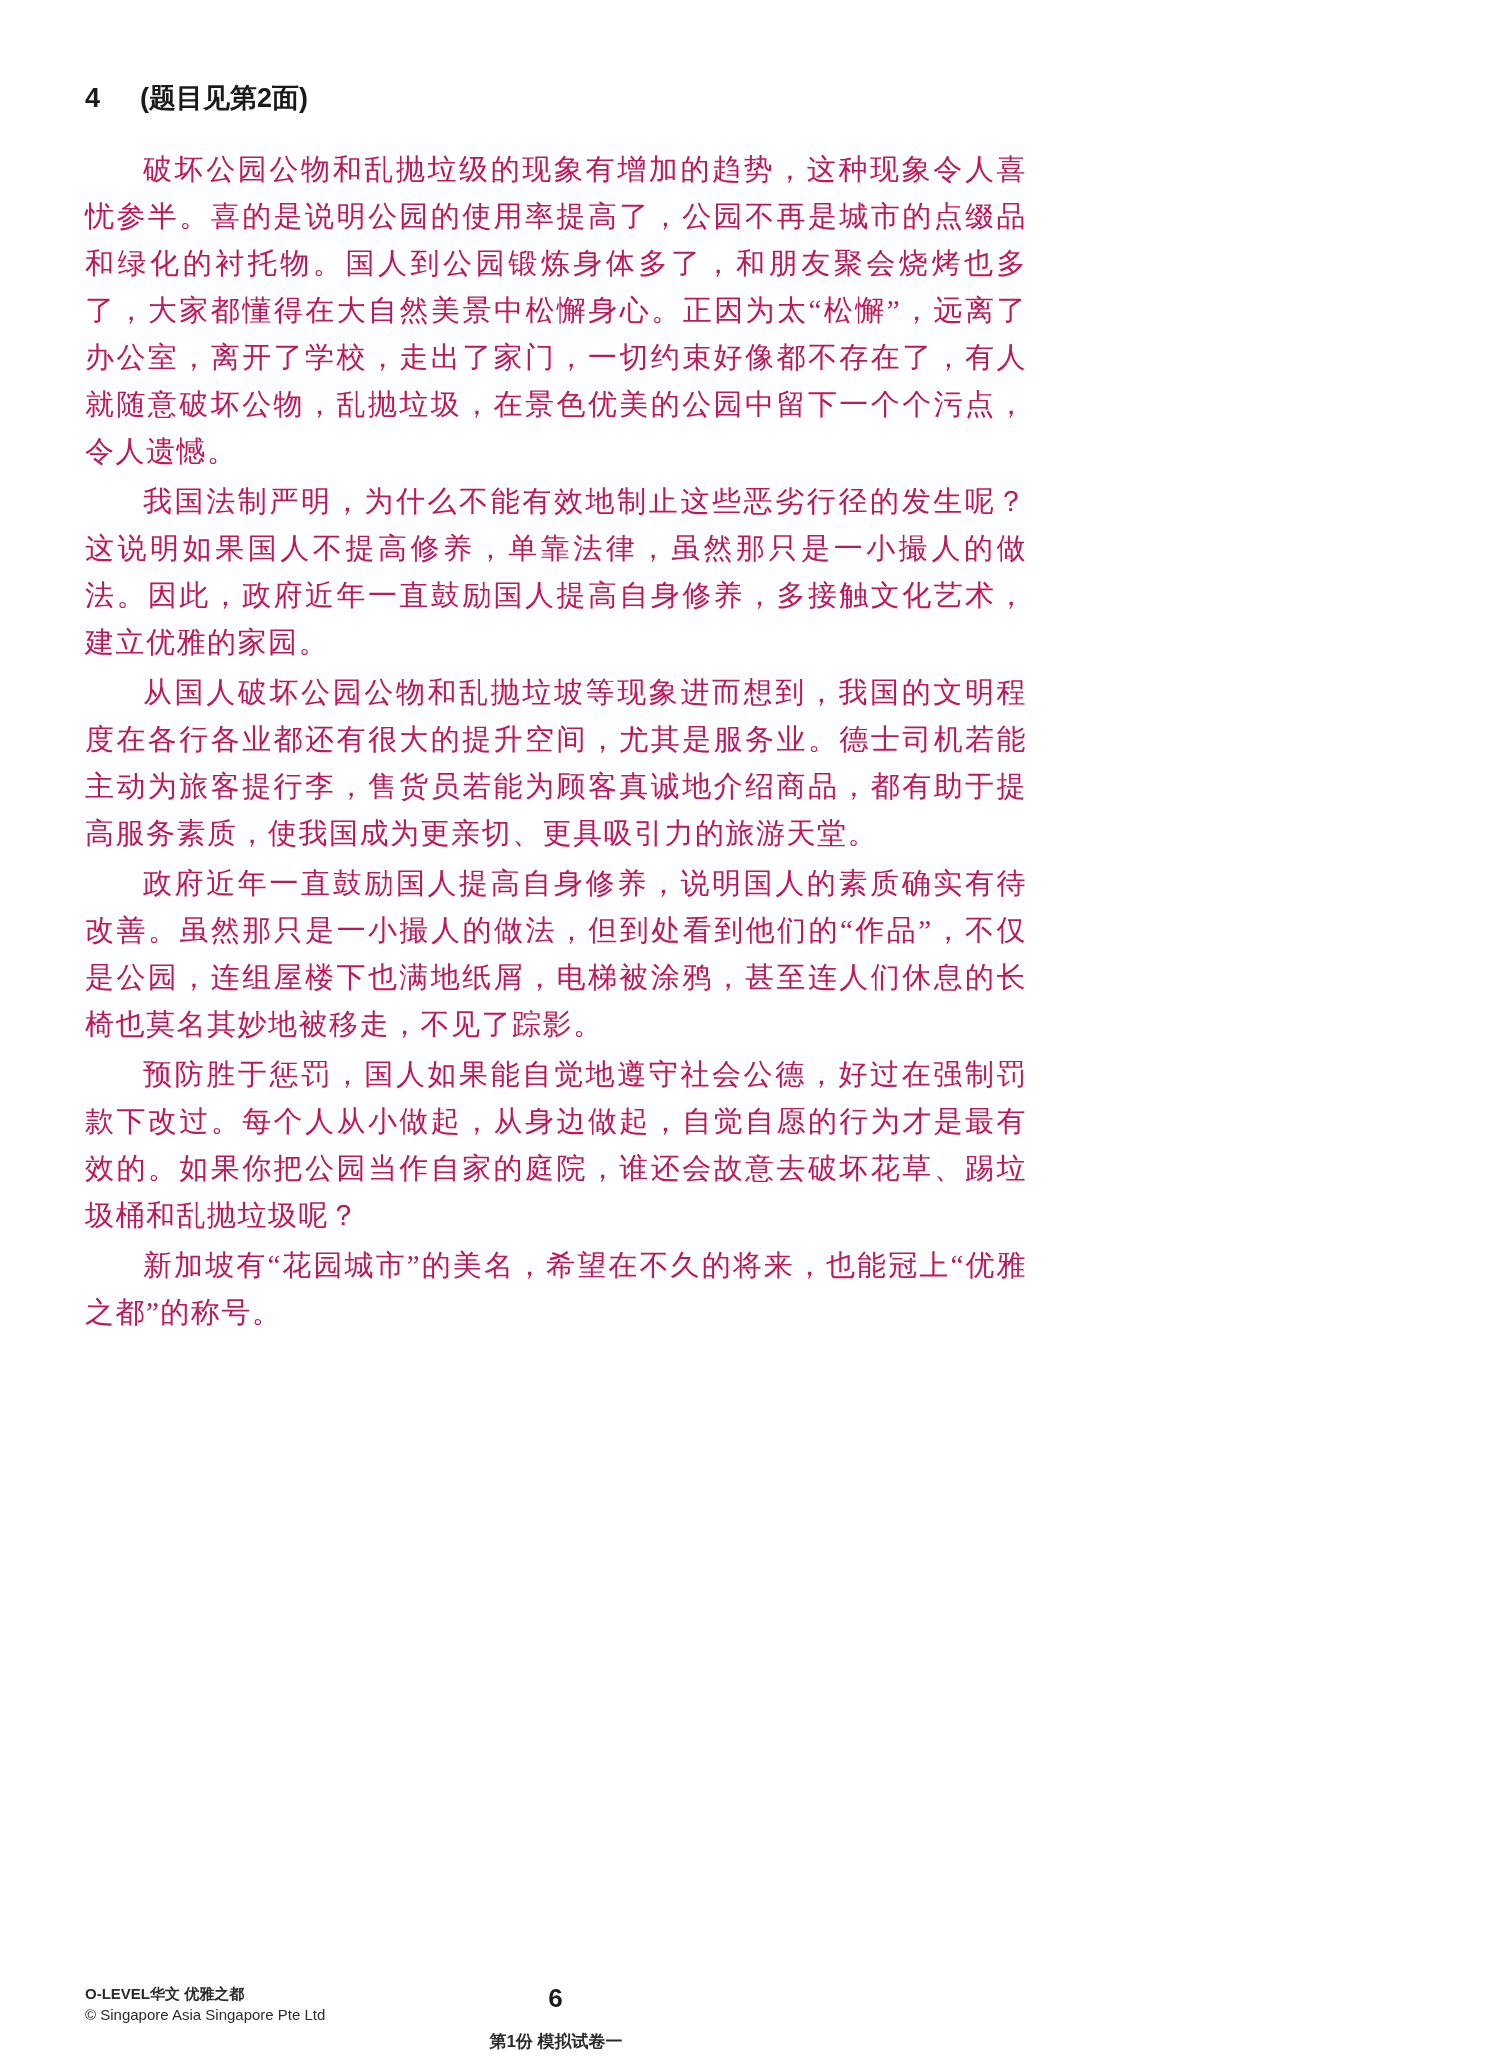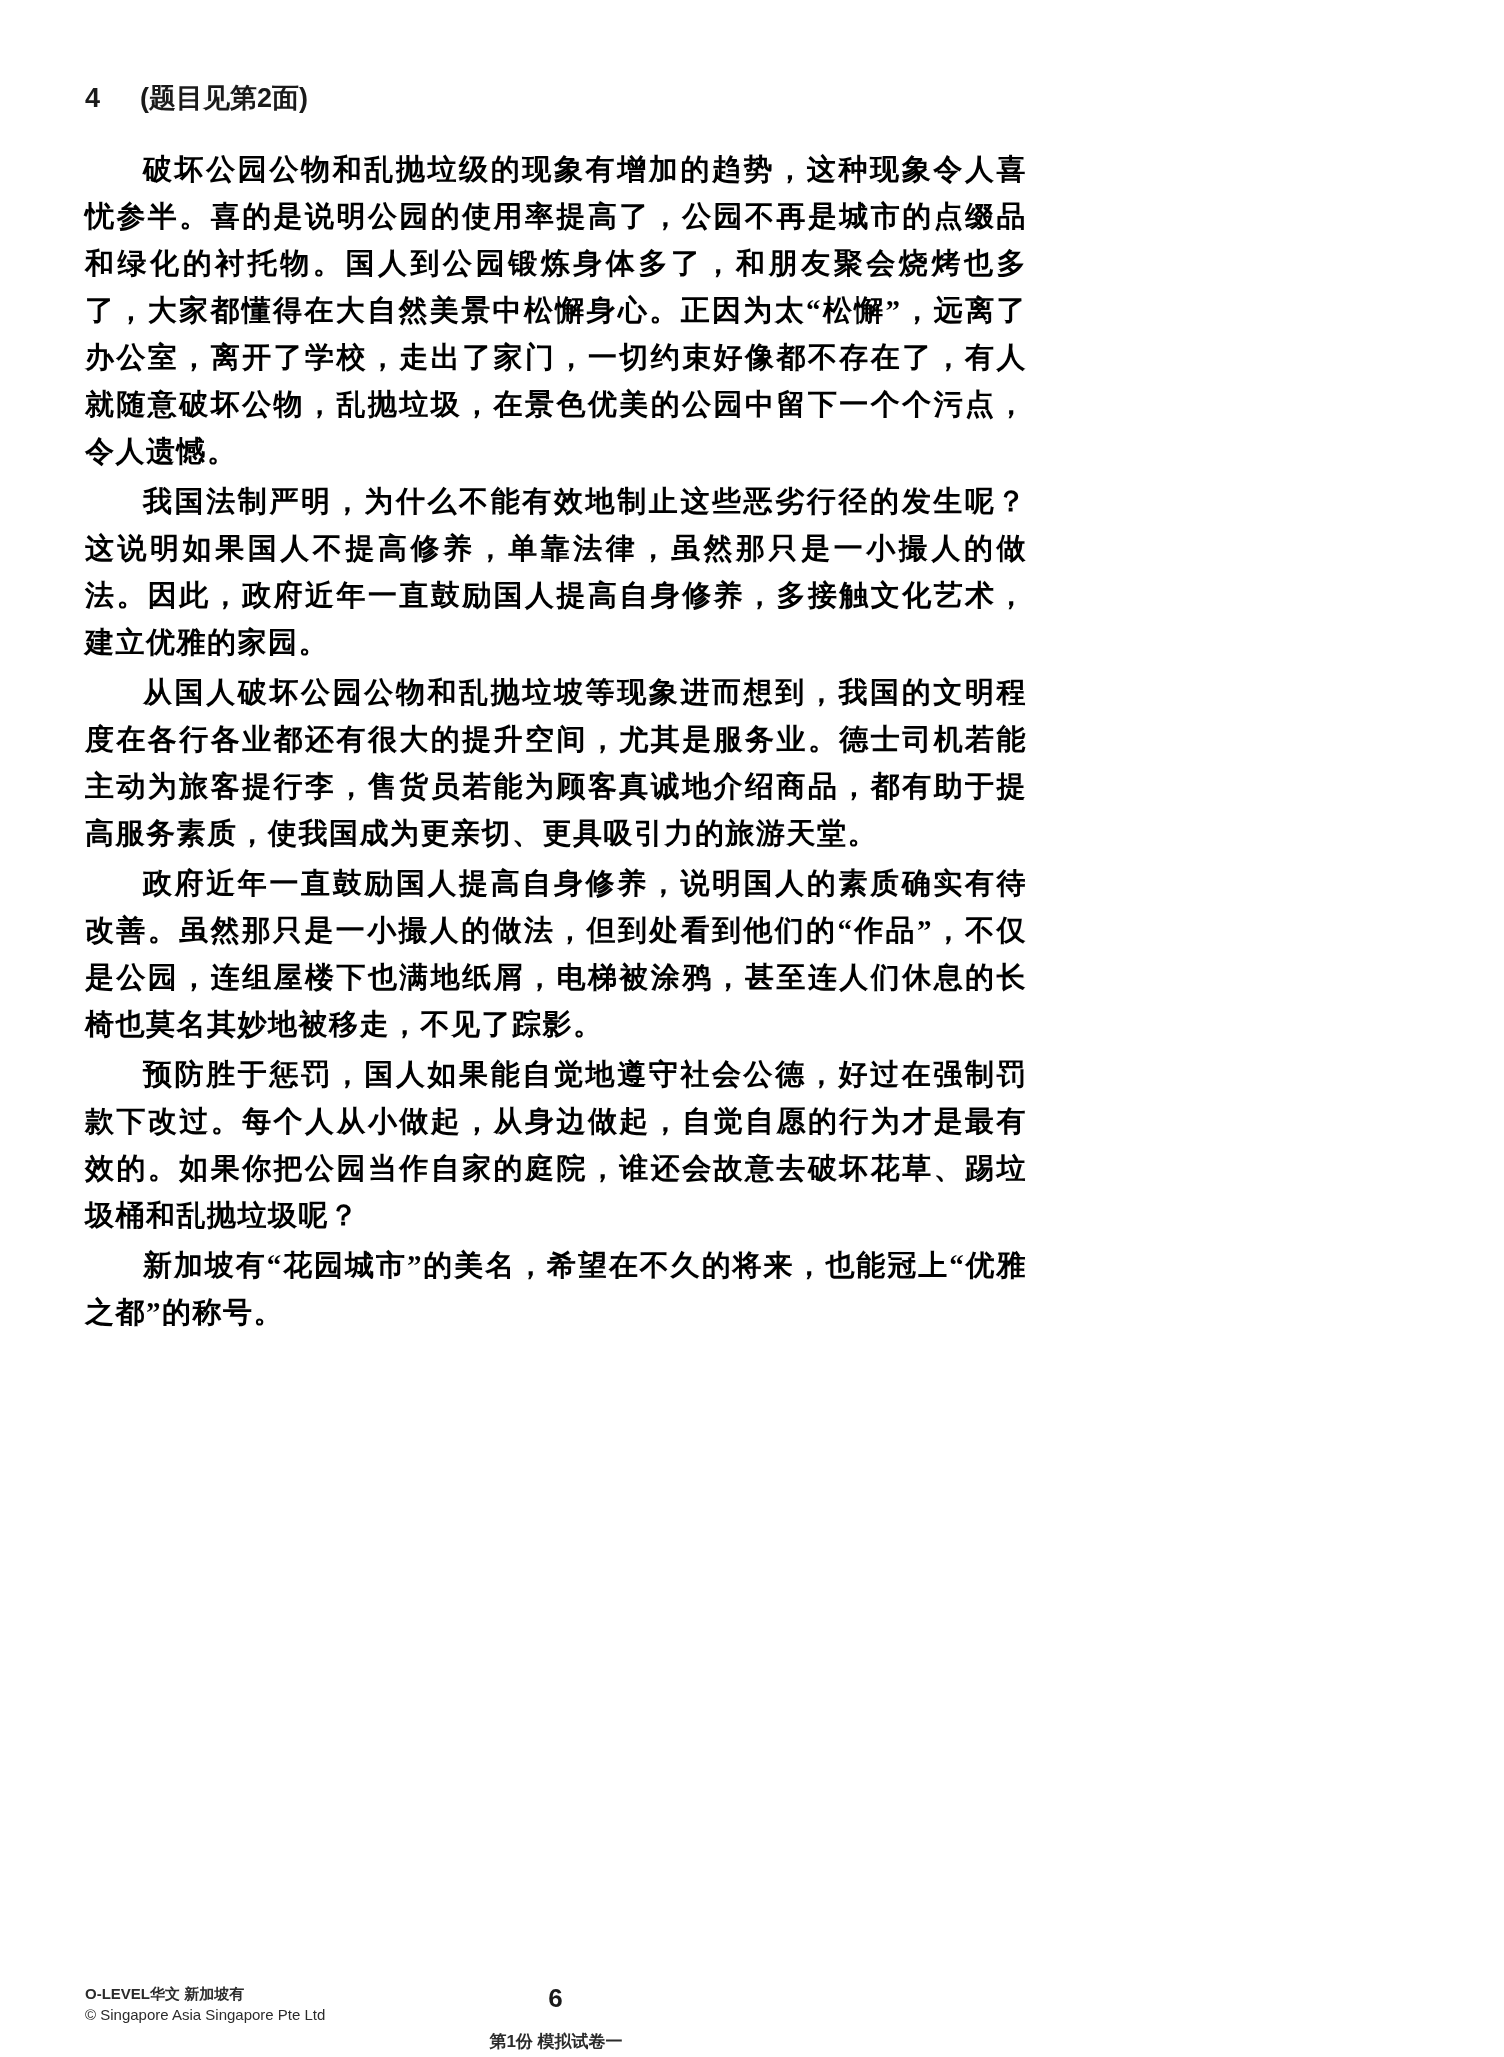--- a/index.html
+++ b/index.html
@@ -32,22 +32,21 @@
     color: #1a1a1a;
     margin-bottom: 30px;
   }
   .essay p {
     margin: 0 0 3px 0;
     font-size: 29px;
     line-height: 47px;
     letter-spacing: 1.5px;
     text-align: justify;
     text-indent: 2em;
-    color: #000000;
-    font-weight: bold;
+    color: #be185d;
   }
   .footer-left {
     position: absolute;
     left: 85px;
     top: 1983px;
     font-family: "Liberation Sans", "DejaVu Sans", sans-serif;
     font-size: 15px;
     line-height: 21px;
     color: #2b2b2b;
   }
@@ -92,21 +91,21 @@
       <p>我国法制严明，为什么不能有效地制止这些恶劣行径的发生呢？这说明如果国人不提高修养，单靠法律，虽然那只是一小撮人的做法。因此，政府近年一直鼓励国人提高自身修养，多接触文化艺术，建立优雅的家园。</p>
       <p>从国人破坏公园公物和乱抛垃坡等现象进而想到，我国的文明程度在各行各业都还有很大的提升空间，尤其是服务业。德士司机若能主动为旅客提行李，售货员若能为顾客真诚地介绍商品，都有助于提高服务素质，使我国成为更亲切、更具吸引力的旅游天堂。</p>
       <p>政府近年一直鼓励国人提高自身修养，说明国人的素质确实有待改善。虽然那只是一小撮人的做法，但到处看到他们的“作品”，不仅是公园，连组屋楼下也满地纸屑，电梯被涂鸦，甚至连人们休息的长椅也莫名其妙地被移走，不见了踪影。</p>
       <p>预防胜于惩罚，国人如果能自觉地遵守社会公德，好过在强制罚款下改过。每个人从小做起，从身边做起，自觉自愿的行为才是最有效的。如果你把公园当作自家的庭院，谁还会故意去破坏花草、踢垃圾桶和乱抛垃圾呢？</p>
       <p>新加坡有“花园城市”的美名，希望在不久的将来，也能冠上“优雅之都”的称号。</p>
     </div>
 
   </div>
 
   <div class="footer-left">
-    <div class="series">O-LEVEL华文 新加坡有</div>
+    <div class="series">O-LEVEL华文 优雅之都</div>
     <div>© Singapore Asia Singapore Pte Ltd</div>
   </div>
 
   <div class="footer-center">
     <div class="page-number">6</div>
     <div class="section-label">第1份 模拟试卷一</div>
   </div>
 
 </div>
 

